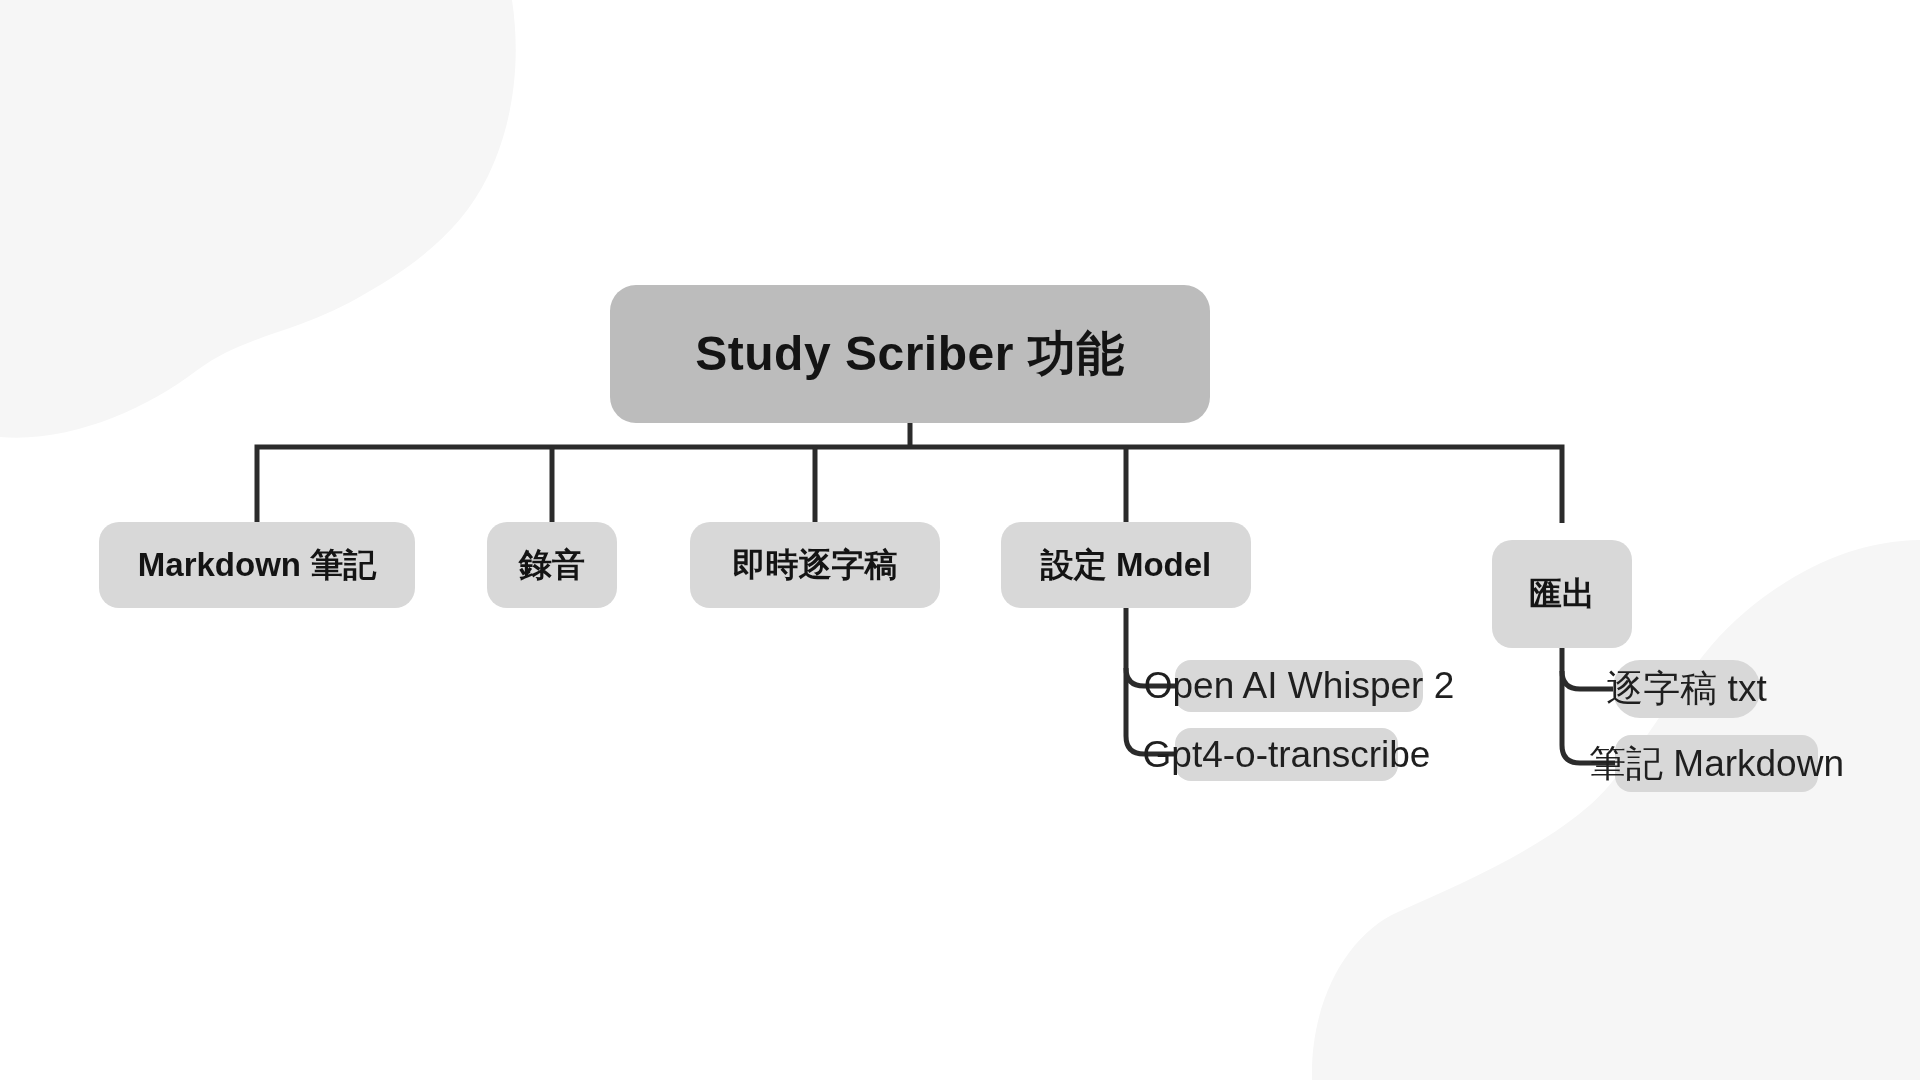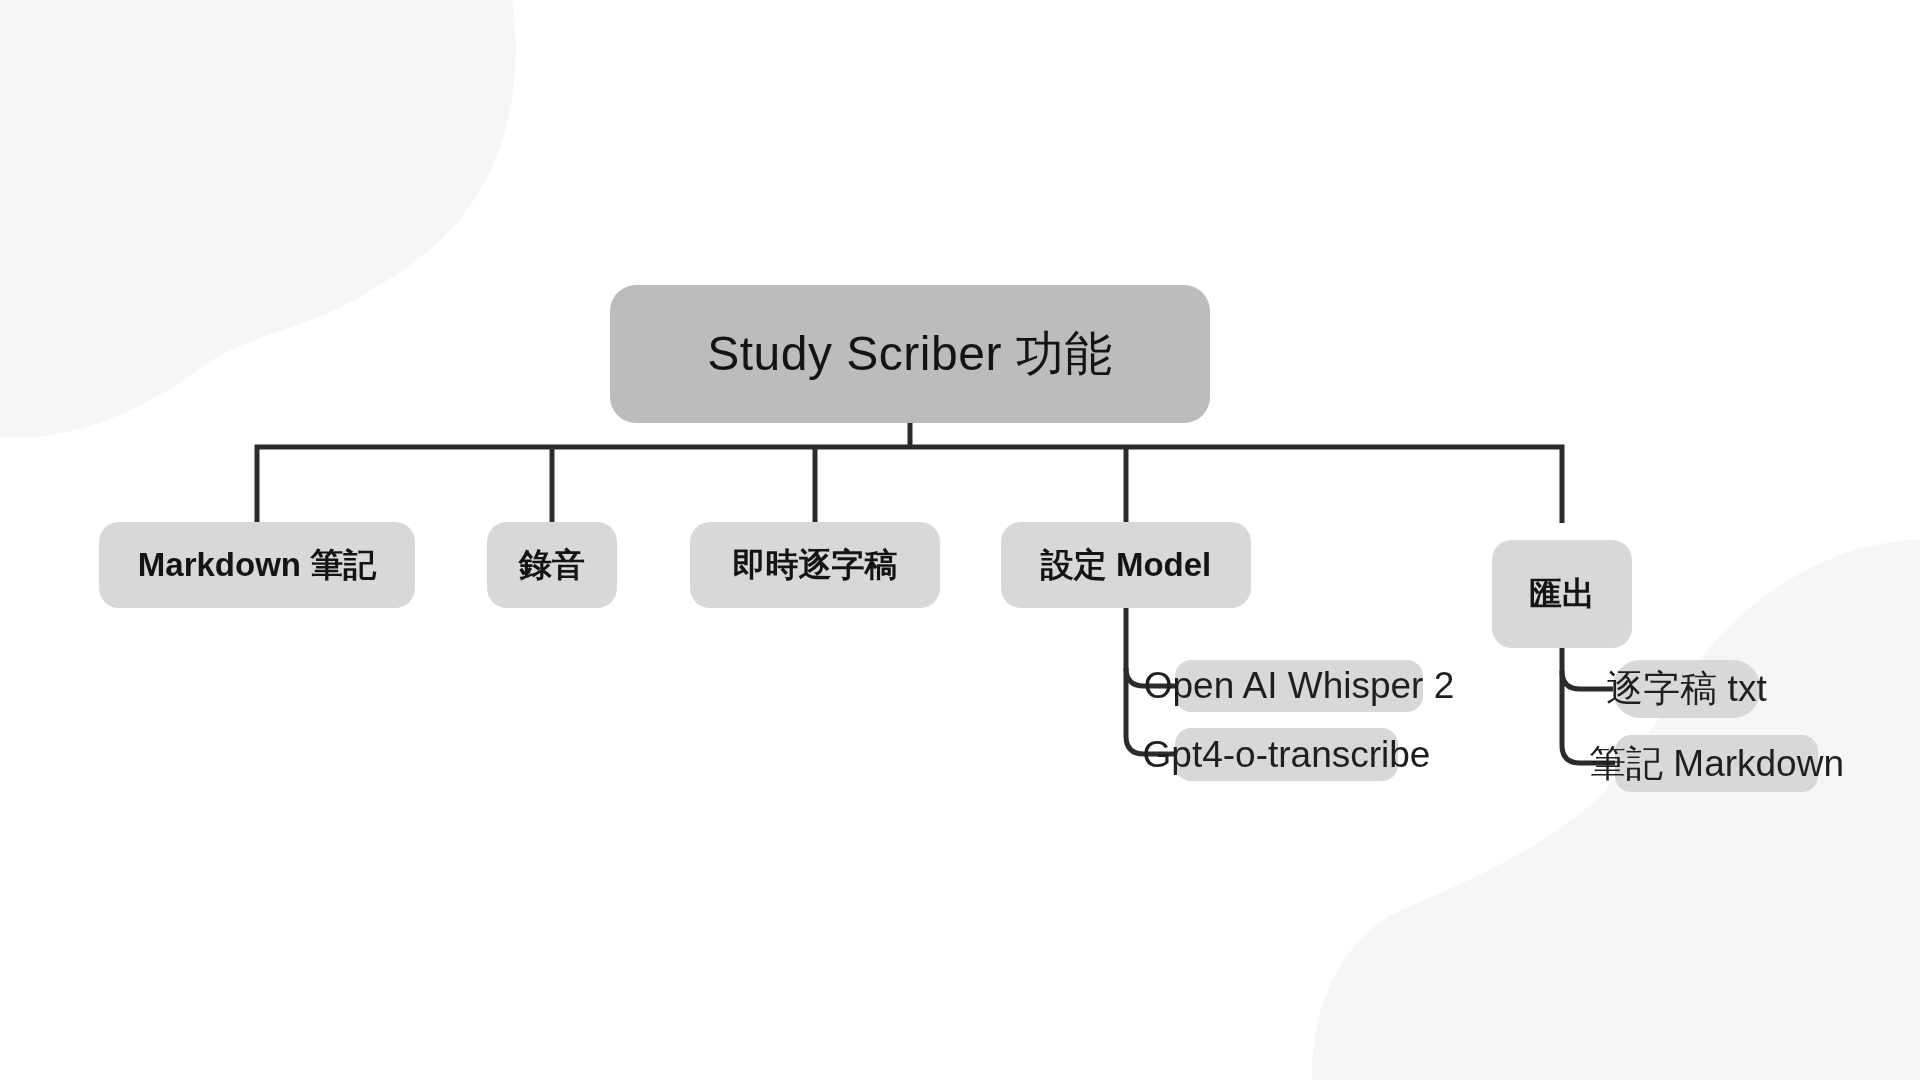--- a/index.html
+++ b/index.html
@@ -14,21 +14,21 @@
   html,body{width:1920px;height:1080px;overflow:hidden;background:var(--bg);
     font-family:"Liberation Sans","DejaVu Sans",sans-serif;}
   #canvas{position:relative;width:1920px;height:1080px;background:var(--bg);}
   svg.layer{position:absolute;left:0;top:0;width:1920px;height:1080px;display:block;}
   .node{
     position:absolute;display:flex;align-items:center;justify-content:center;
     color:var(--text);text-align:center;white-space:nowrap;
   }
   .node-root{
     background:var(--root-fill);border-radius:26px;
-    font-size:48px;font-weight:400;letter-spacing:.5px;
+    font-size:48px;font-weight:700;letter-spacing:.5px;
   }
   .node-branch{
     background:var(--node-fill);border-radius:20px;
     font-size:33px;font-weight:700;
   }
   .node-leaf{
     background:var(--node-fill);border-radius:16px;
     font-size:37px;font-weight:400;color:#1f1f1f;
   }
 </style>

